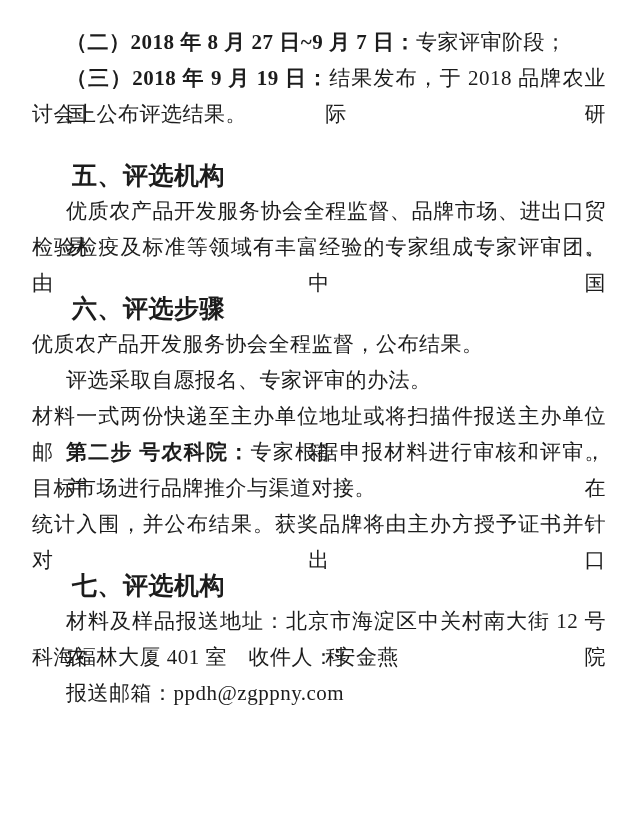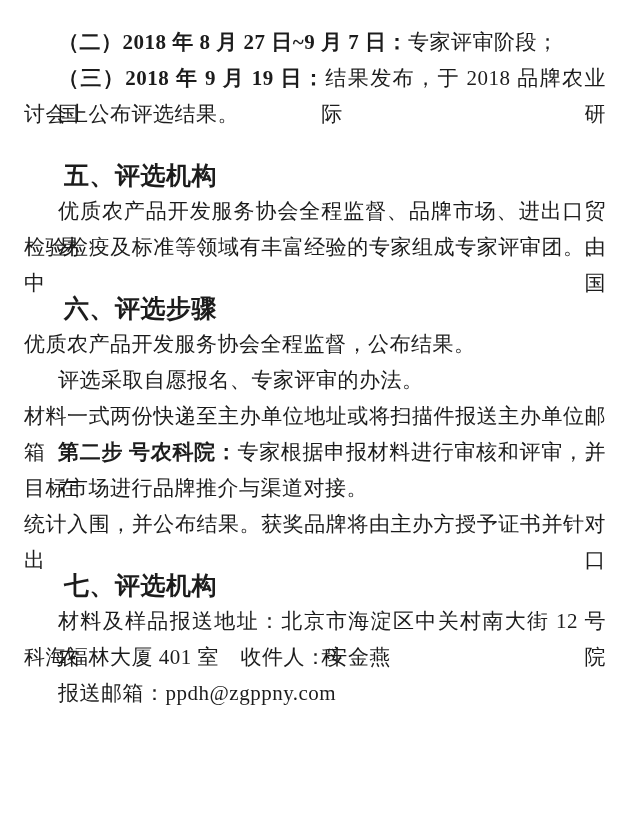--- a/index.html
+++ b/index.html
@@ -12,21 +12,21 @@
     width: 634px;
     height: 818px;
     background: #ffffff;
     overflow: hidden;
     font-family: "Liberation Serif", "DejaVu Serif", serif;
     color: #1c1c1c;
   }
   .doc {
     position: absolute;
     top: 24px;
-    left: 24px;
+    left: 32px;
     right: 28px;
   }
   .line {
     height: 36px;
     line-height: 36px;
     font-size: 21px;
     white-space: pre-wrap;
     text-align: left;
     letter-spacing: 0.5px;
   }

